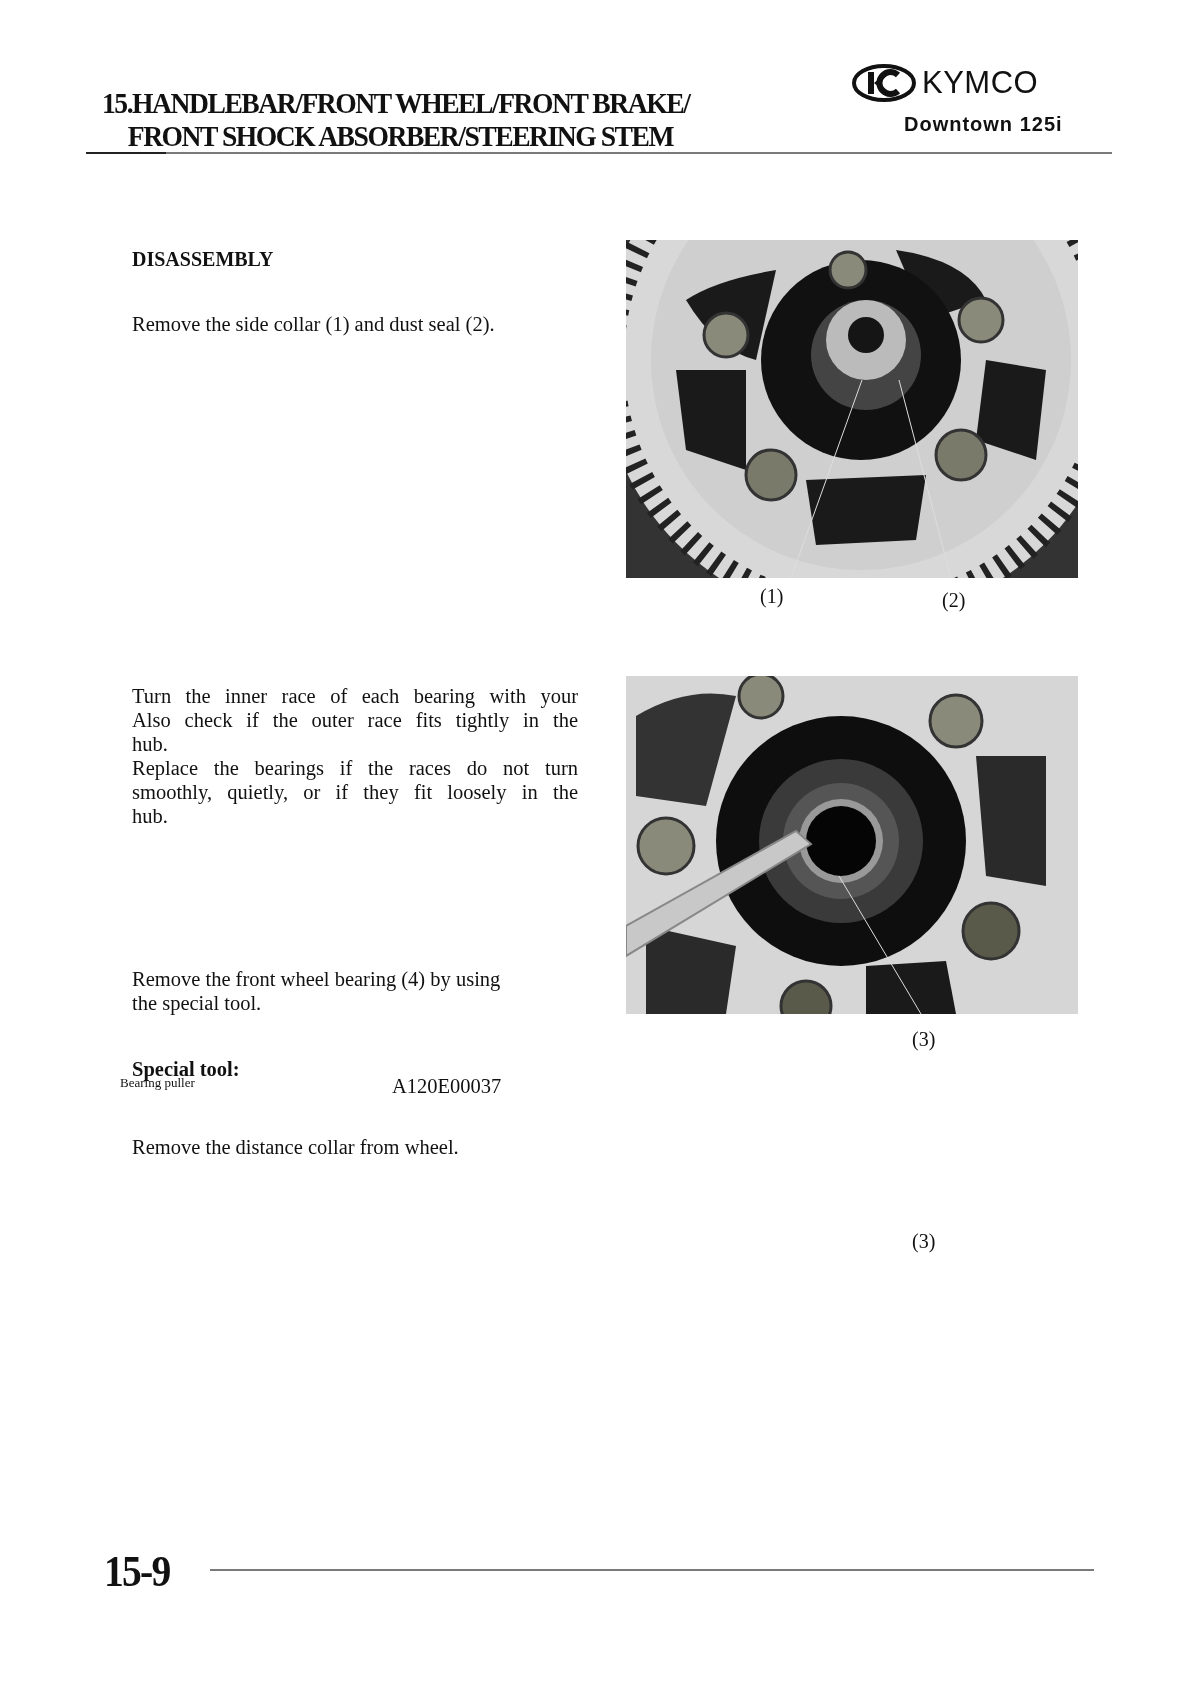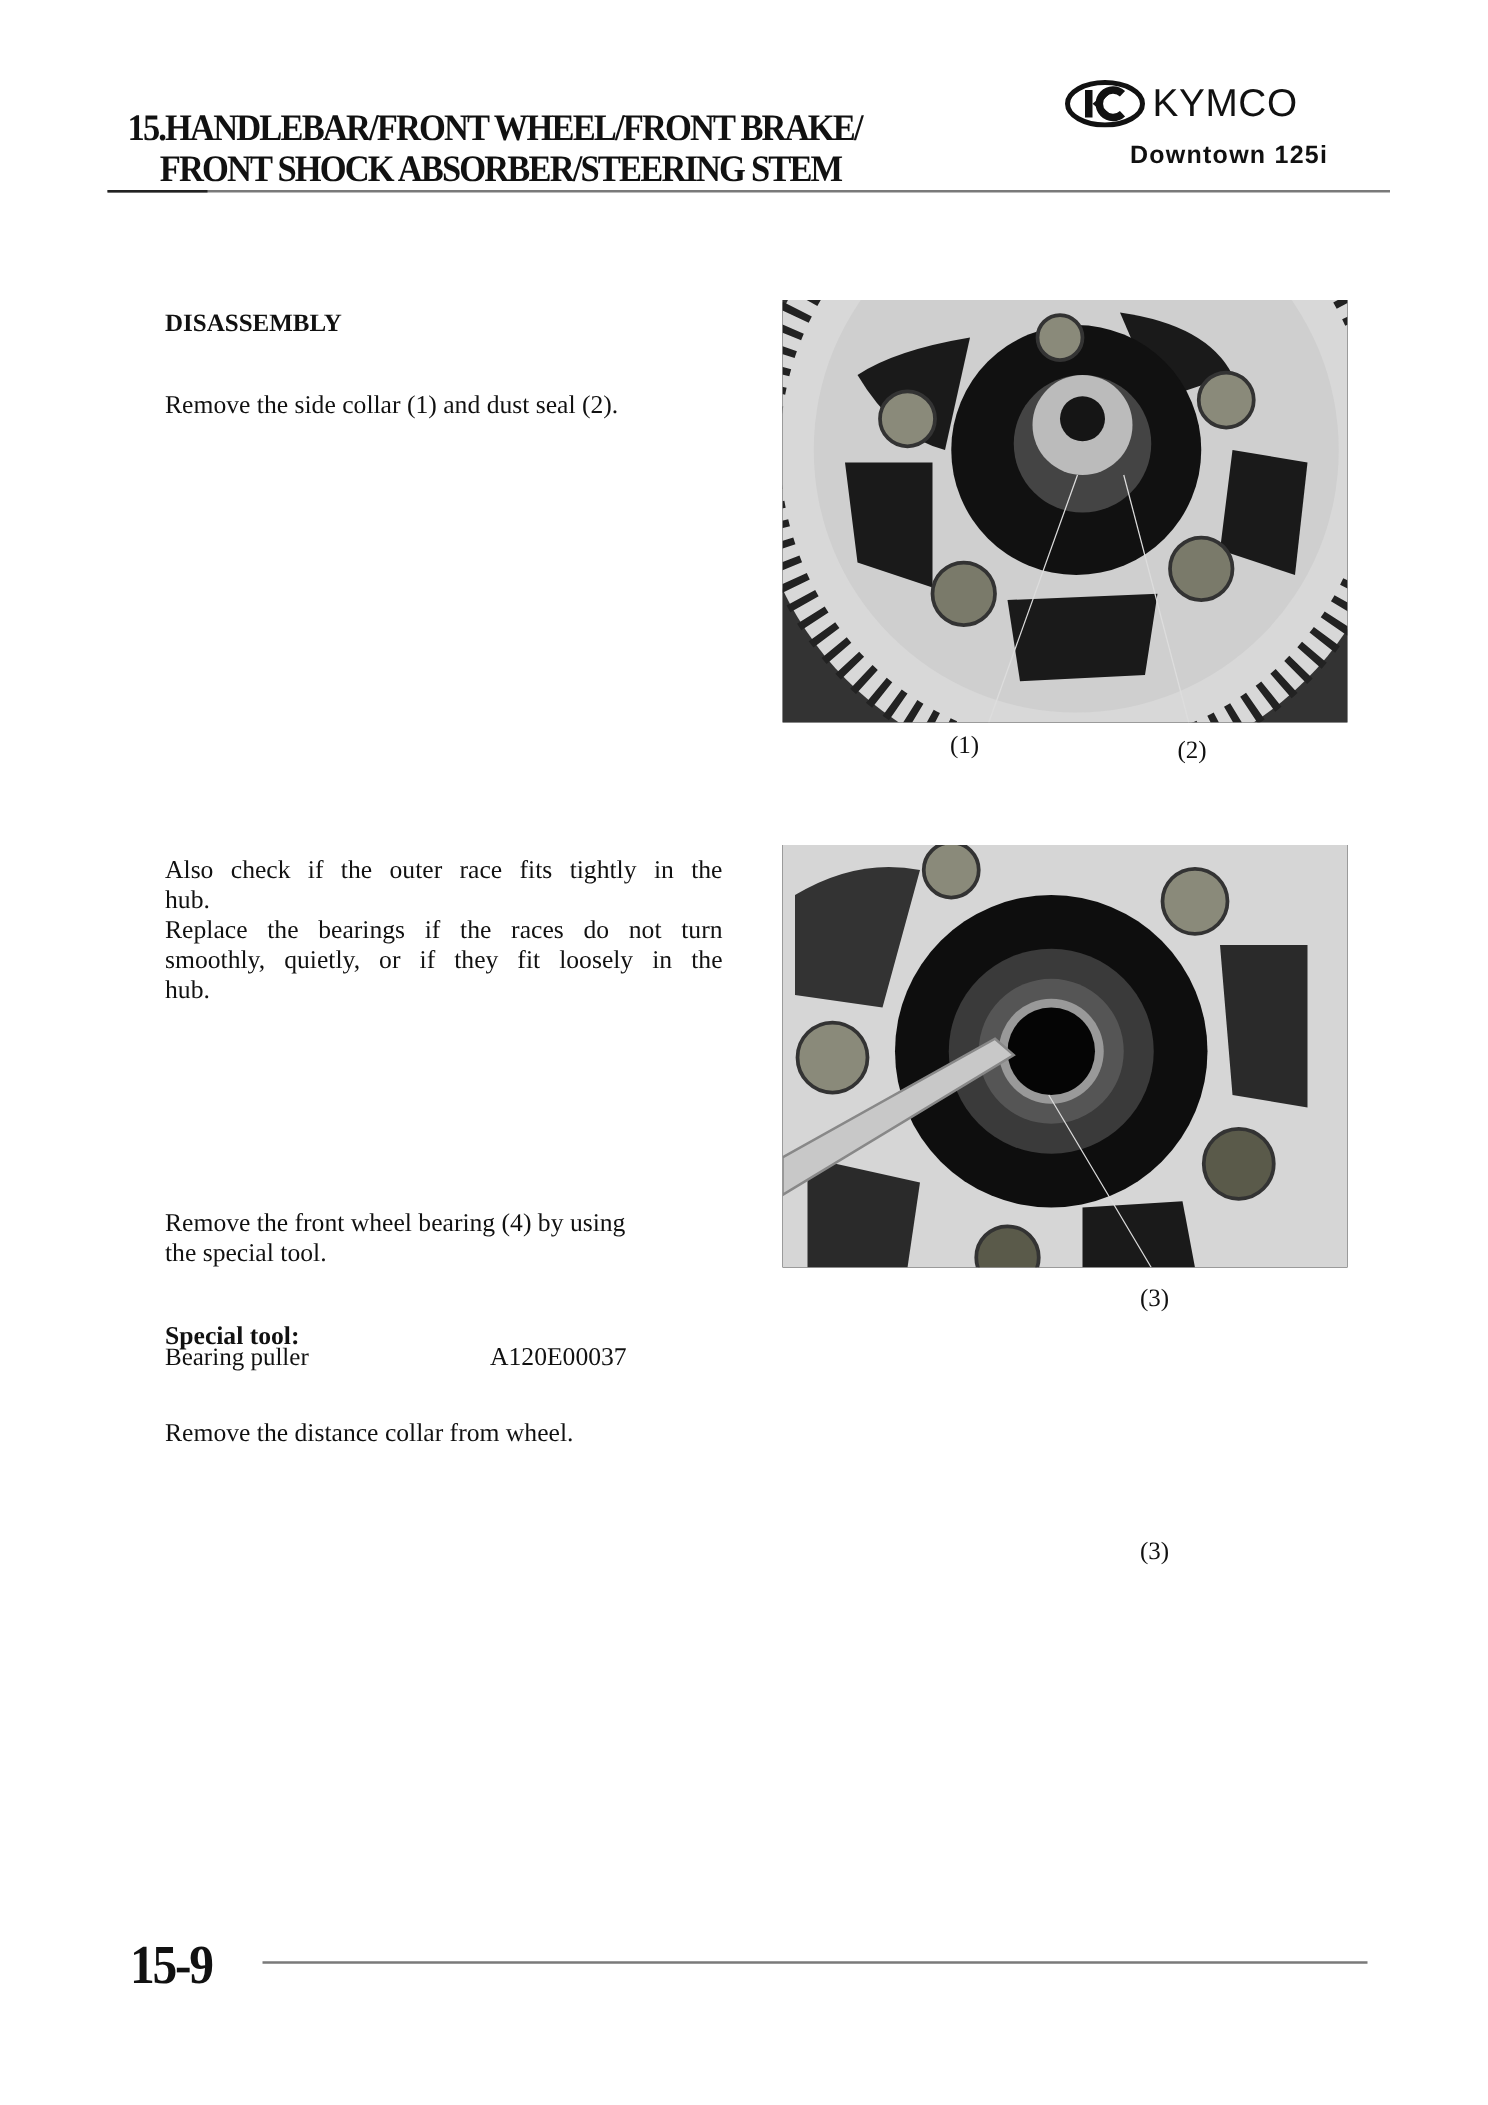--- a/index.html
+++ b/index.html
@@ -19,21 +19,21 @@
 
     .section { position: absolute; left: 132px; top: 248px; font-weight: bold; font-size: 20px; }
     .para { position: absolute; left: 132px; font-size: 20.5px; line-height: 24px; width: 446px; text-align: justify; }
     .para .ln { display: block; text-align: justify; text-align-last: justify; }
     .para .ln.last { text-align-last: left; }
 
     .p1 { top: 312px; }
     .p2 { top: 684px; }
     .p3 { top: 967px; }
     .tool-label { position: absolute; left: 132px; top: 1045px; font-weight: bold; font-size: 20.5px; margin-top: 13px; }
-    .tool-name { position: absolute; left: 132px; top: 1075px; font-size: 20px; text-align: right; }
+    .tool-name { position: absolute; left: 120px; top: 1075px; font-size: 13px; text-align: right; }
     .tool-code { position: absolute; left: 392px; top: 1075px; font-size: 20.5px; }
     .p4 { top: 1135px; }
 
     .photo { position: absolute; left: 626px; width: 452px; height: 338px; background: #2a2a2a; overflow: hidden; }
     .photo1 { top: 240px; }
     .photo2 { top: 676px; }
     .photo svg { display: block; }
 
     .callout { position: absolute; font-size: 20px; }
     .c1 { left: 760px; top: 585px; }
@@ -65,20 +65,21 @@
 
 <div class="hdr-rule">
     <div class="dark"></div>
   </div>
 
 <div class="section">DISASSEMBLY</div>
 
 <div class="para p1">Remove the side collar (1) and dust seal (2).</div>
 
 <div class="para p2">
+  <span class="ln">Turn the inner race of each bearing with your</span>
   <span class="ln">Also check if the outer race fits tightly in the</span>
   <span class="ln last">hub.</span>
   <span class="ln">Replace the bearings if the races do not turn</span>
   <span class="ln">smoothly, quietly, or if they fit loosely in the</span>
   <span class="ln last">hub.</span>
 </div>
 
 <div class="para p3">
   <span class="ln last">Remove the front wheel bearing (4) by using</span>
   <span class="ln last">the special tool.</span>

